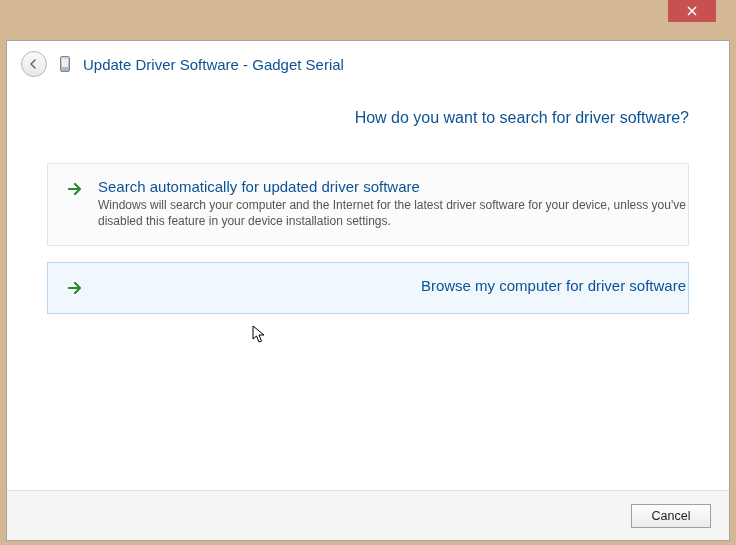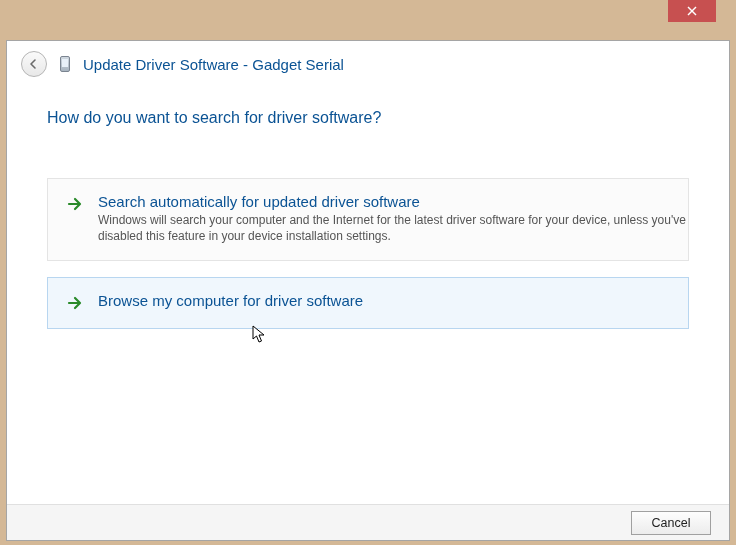--- a/index.html
+++ b/index.html
@@ -82,35 +82,37 @@
       font-size: 15px;
       font-weight: 400;
     }
     .content {
       padding: 18px 40px 0 40px;
     }
     .heading {
       color: #0b5394;
       font-size: 16px;
       font-weight: 400;
-      margin-bottom: 51px;
+      margin-bottom: 36px;
+      text-align: right;
     }
     .option {
       border: 1px solid #e4e4e4;
       background: #fbfbfb;
       padding: 14px 2px 16px 18px;
       display: flex;
       align-items: flex-start;
       gap: 14px;
       cursor: pointer;
       margin-bottom: 16px;
     }
     .option.hover {
       border: 1px solid #b8d6f0;
       background: #f0f7fd;
+      text-align: right;
     }
     .arrow-icon {
       width: 18px;
       height: 18px;
       flex-shrink: 0;
       margin-top: 2px;
       display: flex;
       align-items: center;
       justify-content: center;
     }
@@ -126,21 +128,21 @@
       color: #555;
       font-size: 12px;
       line-height: 1.35;
     }
     .option.hover .option-desc {
       color: #0b5394;
     }
     .footer {
       position: absolute;
       bottom: 0; left: 0; right: 0;
-      height: 36px;
+      height: 50px;
       display: flex;
       align-items: center;
       justify-content: flex-end;
       padding: 0 18px;
       border-top: 1px solid #e0e0e0;
       background: #f5f5f5;
     }
     .cancel-btn {
       min-width: 80px;
       height: 24px;

